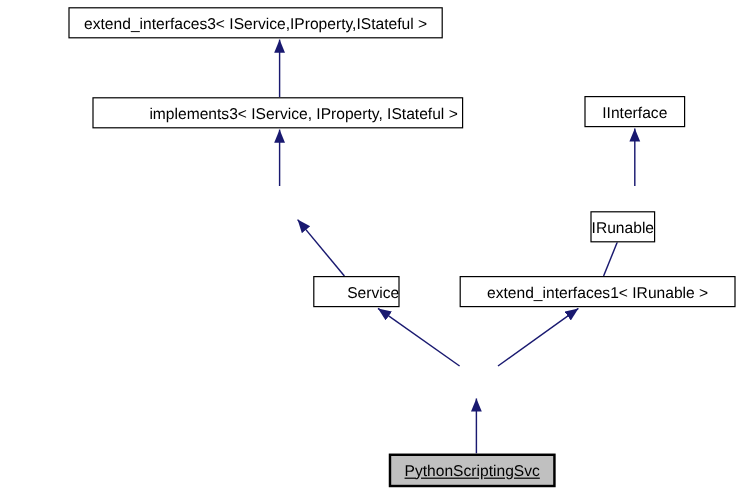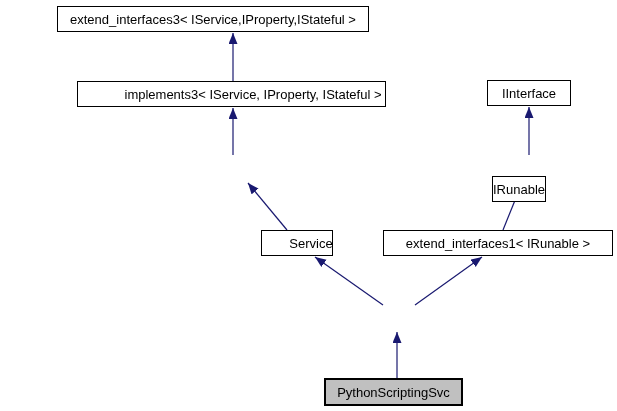--- a/index.html
+++ b/index.html
@@ -31,20 +31,21 @@
     display: flex;
     align-items: center;
     justify-content: center;
     white-space: nowrap;
     cursor: pointer;
   }
   .node.selected {
     background: #c0c0c0;
     border-width: 2px;
     cursor: default;
+    text-decoration: underline;
   }
 </style>
 </head>
 <body>
 
 <div class="canvas">
 
   <svg class="edges" width="617" height="411">
     <defs>
       <marker id="arrow" markerUnits="userSpaceOnUse" markerWidth="12" markerHeight="10" refX="11" refY="4.5" orient="auto">

